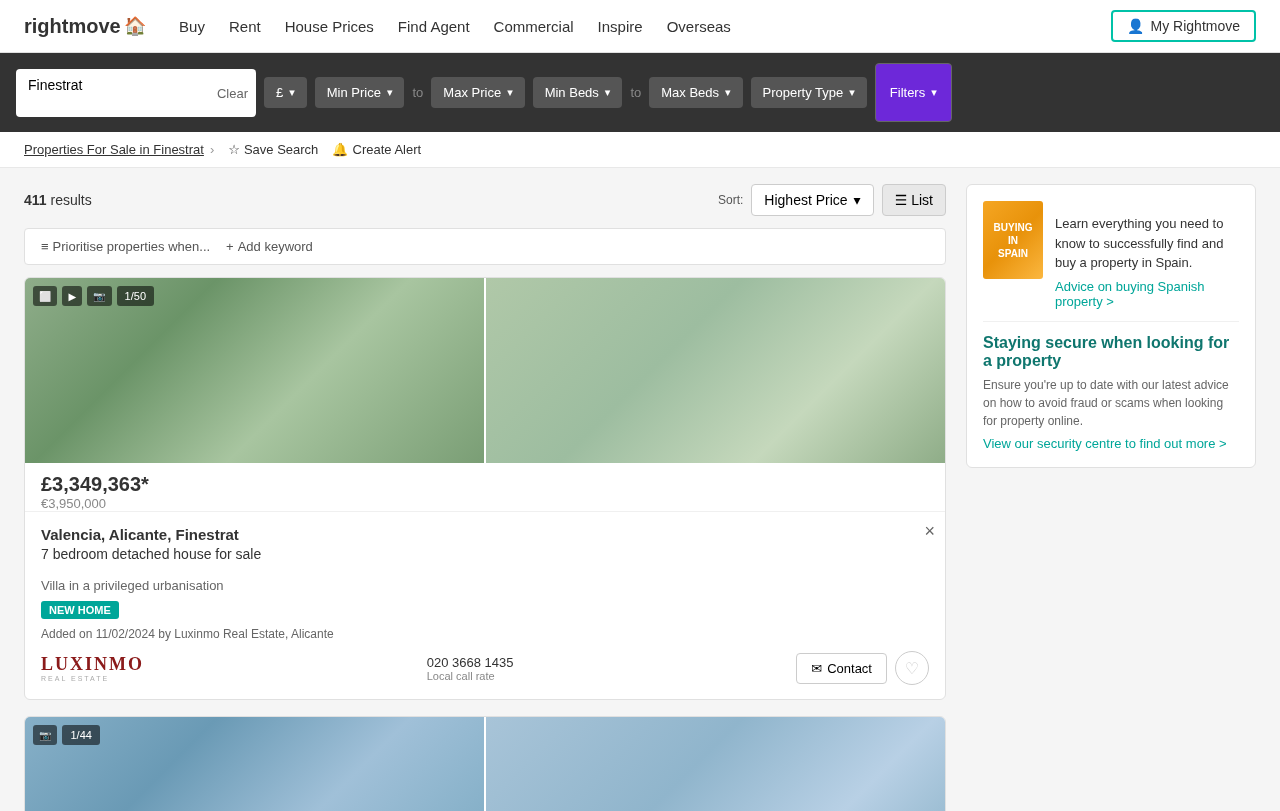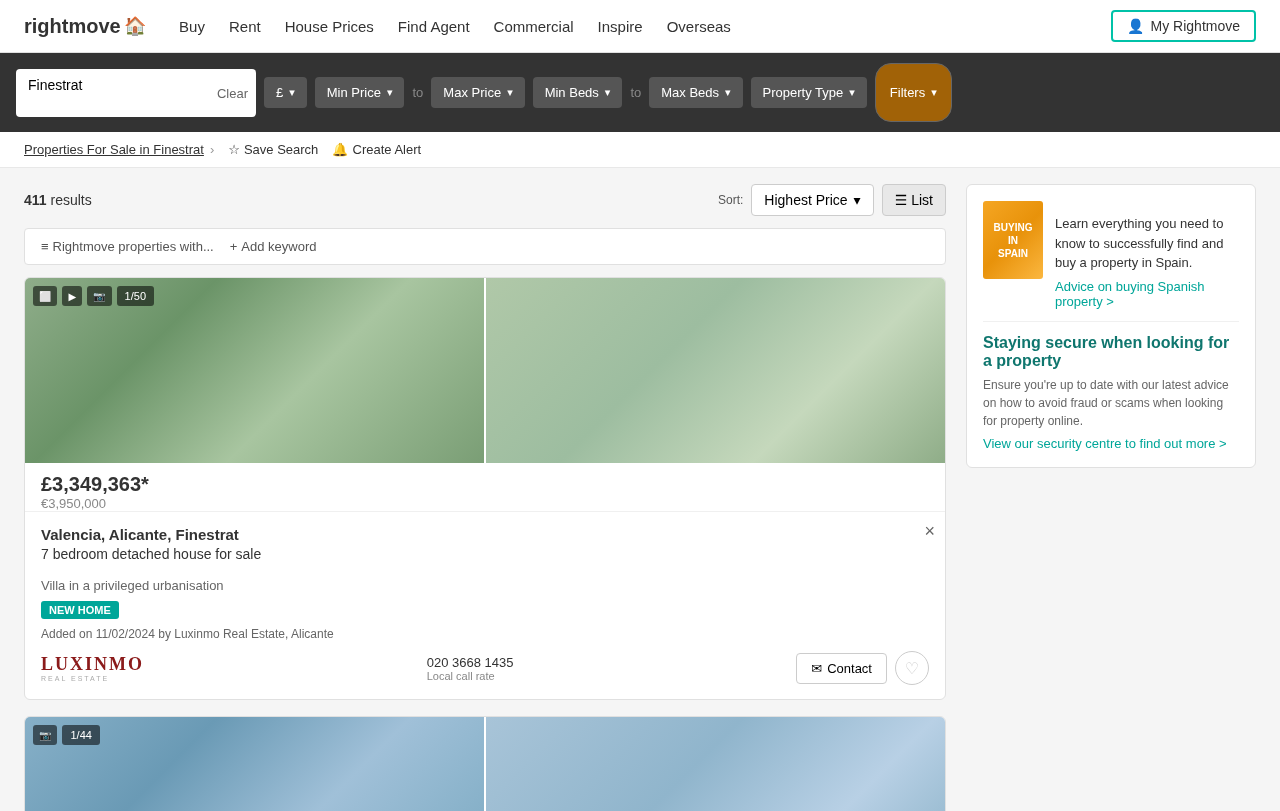--- a/index.html
+++ b/index.html
@@ -14,21 +14,21 @@
     .nav-link { text-decoration: none; color: #333; font-size: 15px; font-weight: 400; cursor: pointer; }
     .my-rightmove-btn { border: 2px solid #00c2a8; color: #333; background: white; padding: 6px 14px; border-radius: 4px; cursor: pointer; font-size: 14px; display: flex; align-items: center; gap: 6px; font-weight: 500; }
 
     
     .search-bar { background: #333; padding: 10px 16px; display: flex; align-items: center; gap: 8px; }
     .search-input-wrap { position: relative; flex: 0 0 240px; }
     .search-input { width: 100%; padding: 8px 50px 24px 12px; border: none; border-radius: 4px; font-size: 14px; outline: none; }
     .clear-btn { position: absolute; right: 8px; top: 50%; transform: translateY(-50%); background: none; border: none; color: #666; cursor: pointer; font-size: 13px; }
     .filter-btn { background: #555; border: none; color: white; padding: 8px 12px; border-radius: 4px; cursor: pointer; font-size: 13px; display: flex; align-items: center; gap: 4px; white-space: nowrap; }
     .filter-sep { color: #888; font-size: 13px; }
-    .filters-end { background: #a16207; border: 1px solid #666; color: white; padding: 21px 14px; border-radius: 16px; cursor: pointer; font-size: 13px; display: flex; align-items: center; gap: 4px; }
+    .filters-end { background: #6d28d9; border: 1px solid #666; color: white; padding: 21px 14px; border-radius: 4px; cursor: pointer; font-size: 13px; display: flex; align-items: center; gap: 4px; }
 
     
     .breadcrumb-bar { background: white; padding: 10px 24px; display: flex; align-items: center; gap: 6px; border-bottom: 1px solid #e8e8e8; font-size: 13px; }
     .breadcrumb-link { color: #333; text-decoration: underline; cursor: pointer; }
     .breadcrumb-sep { color: #999; }
     .save-search-btn { display: flex; align-items: center; gap: 4px; color: #333; cursor: pointer; text-decoration: none; font-size: 13px; margin-left: 8px; }
     .create-alert-btn { display: flex; align-items: center; gap: 4px; color: #333; cursor: pointer; text-decoration: none; font-size: 13px; margin-left: 8px; }
 
     
     .results-area { display: flex; padding: 16px 24px; gap: 20px; max-width: 1280px; }
@@ -193,21 +193,21 @@
         <button class="view-toggle">
           <span>☰</span>
           <span>List</span>
         </button>
       </div>
     </div>
 
     <div class="keywords-bar">
       <div class="keyword-filter">
         <span>≡</span>
-        <span>Rightmove properties with...</span>
+        <span>Prioritise properties when...</span>
       </div>
       <div class="keyword-add">
         <span>+</span>
         <span>Add keyword</span>
       </div>
     </div>
 
     <div class="listing-card">
       <div class="listing-images">
         <div class="img-main img-main-1">

